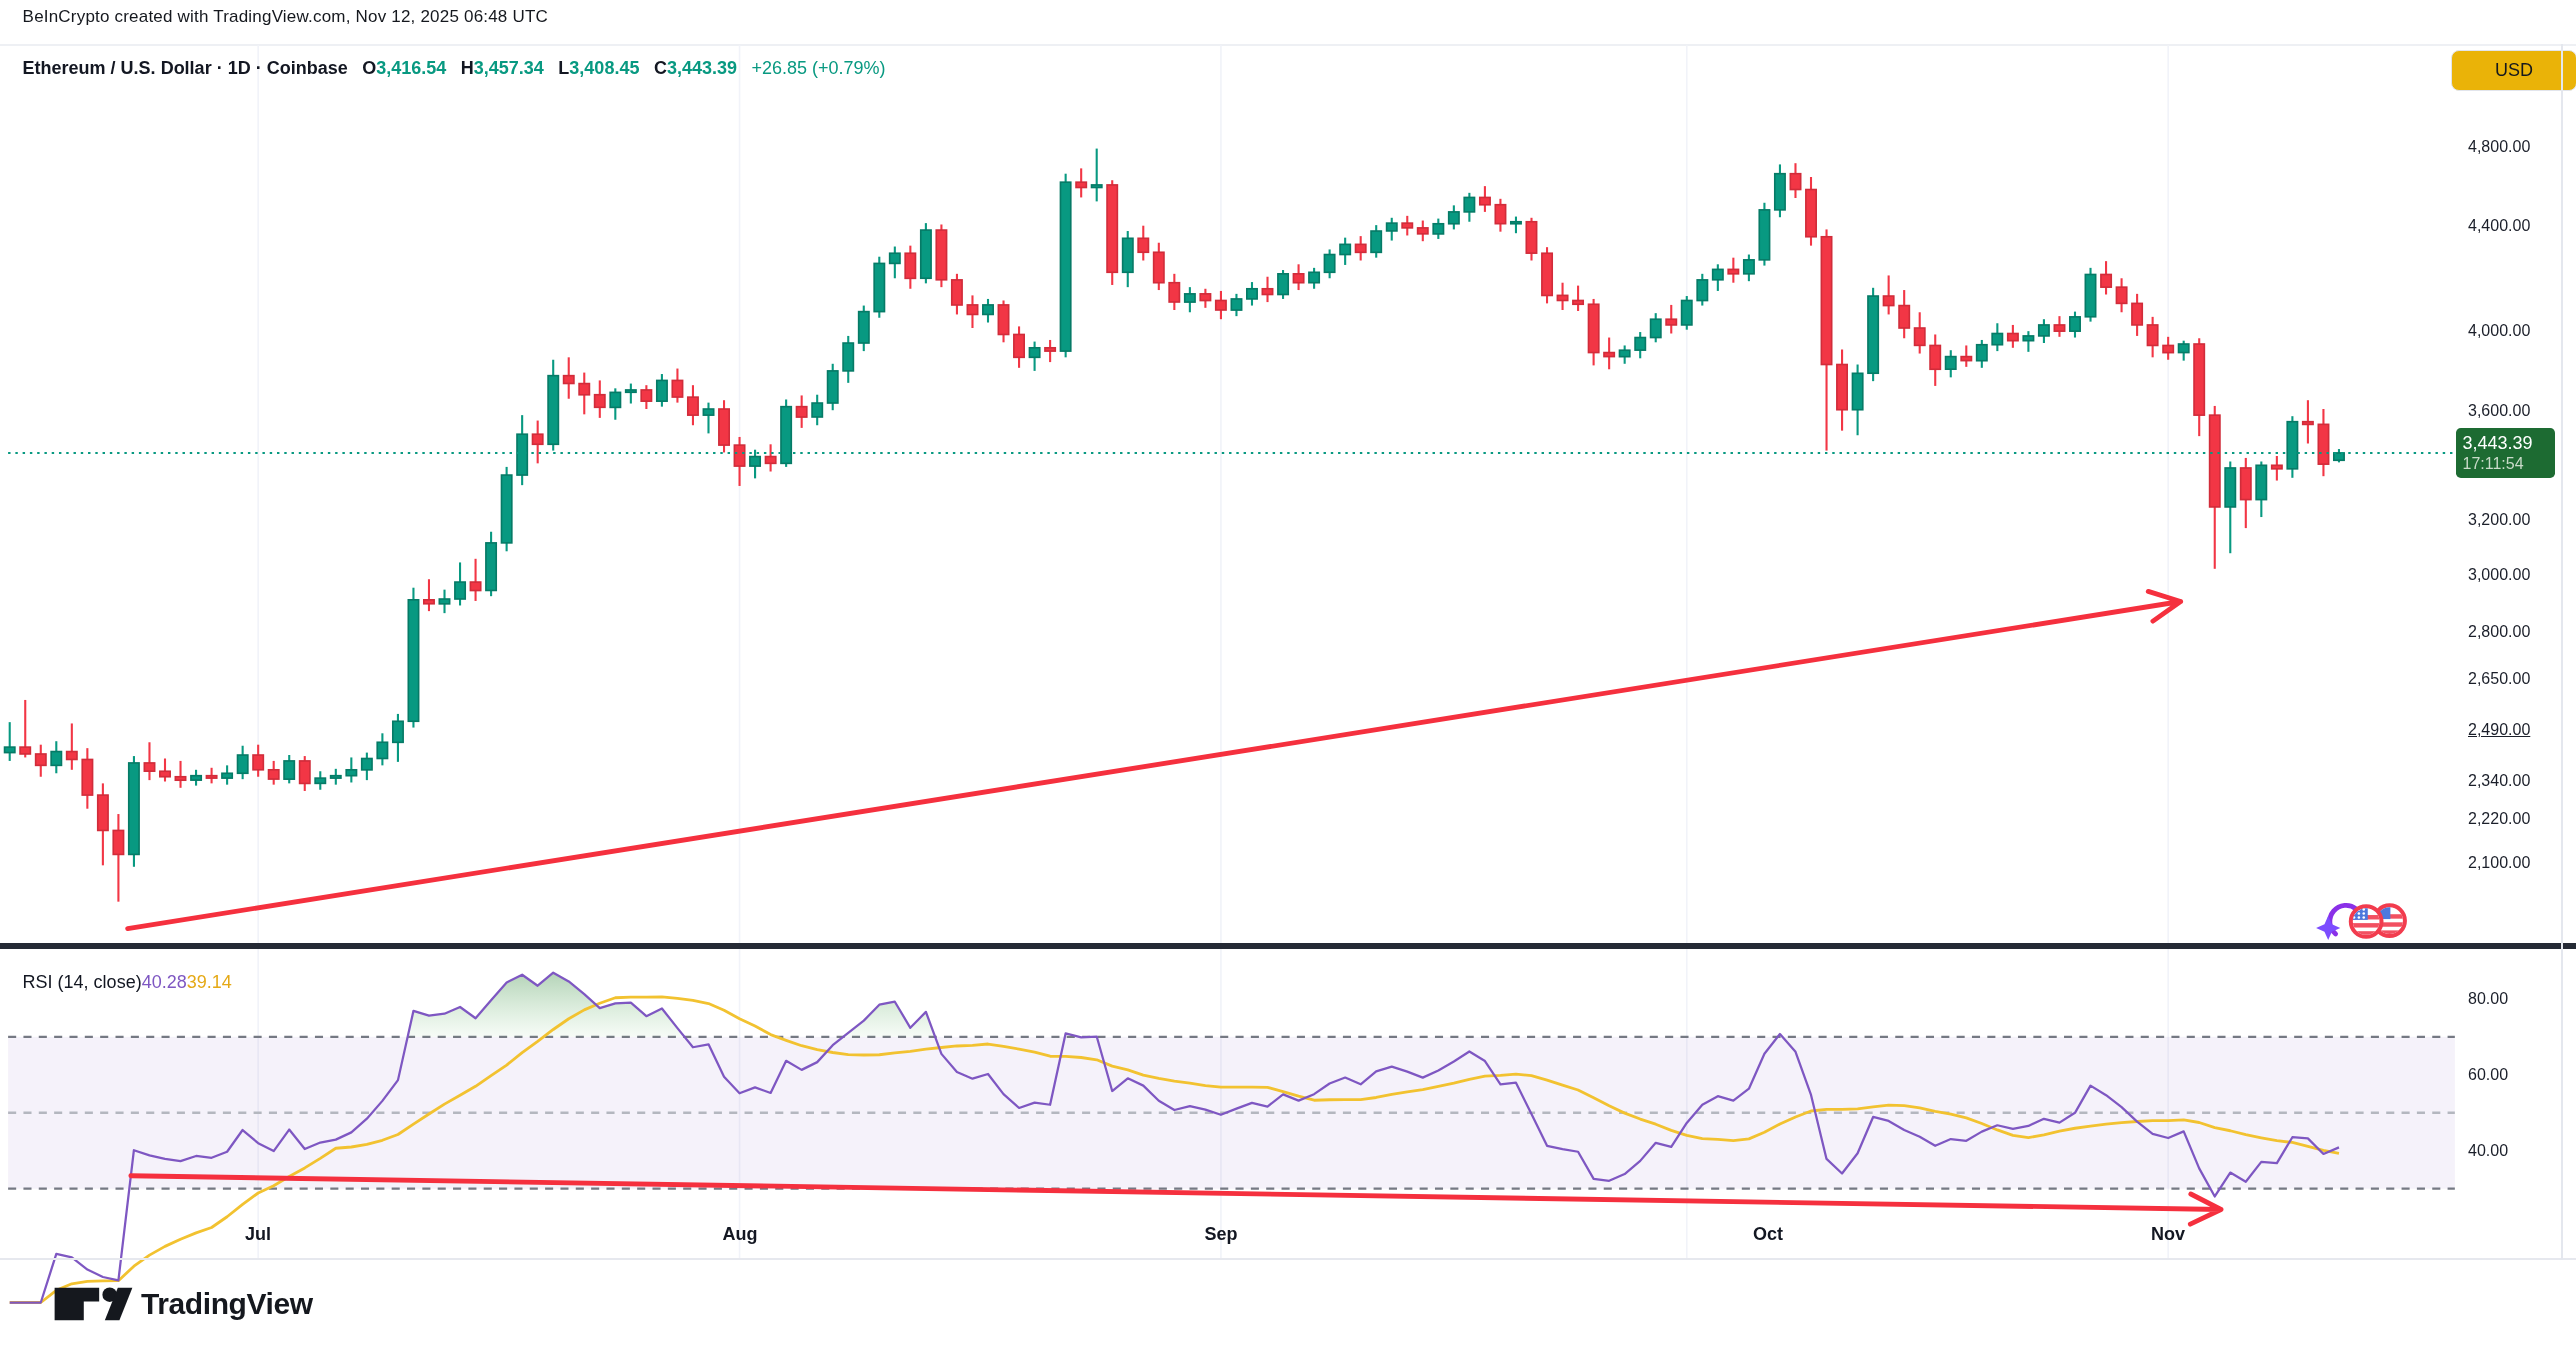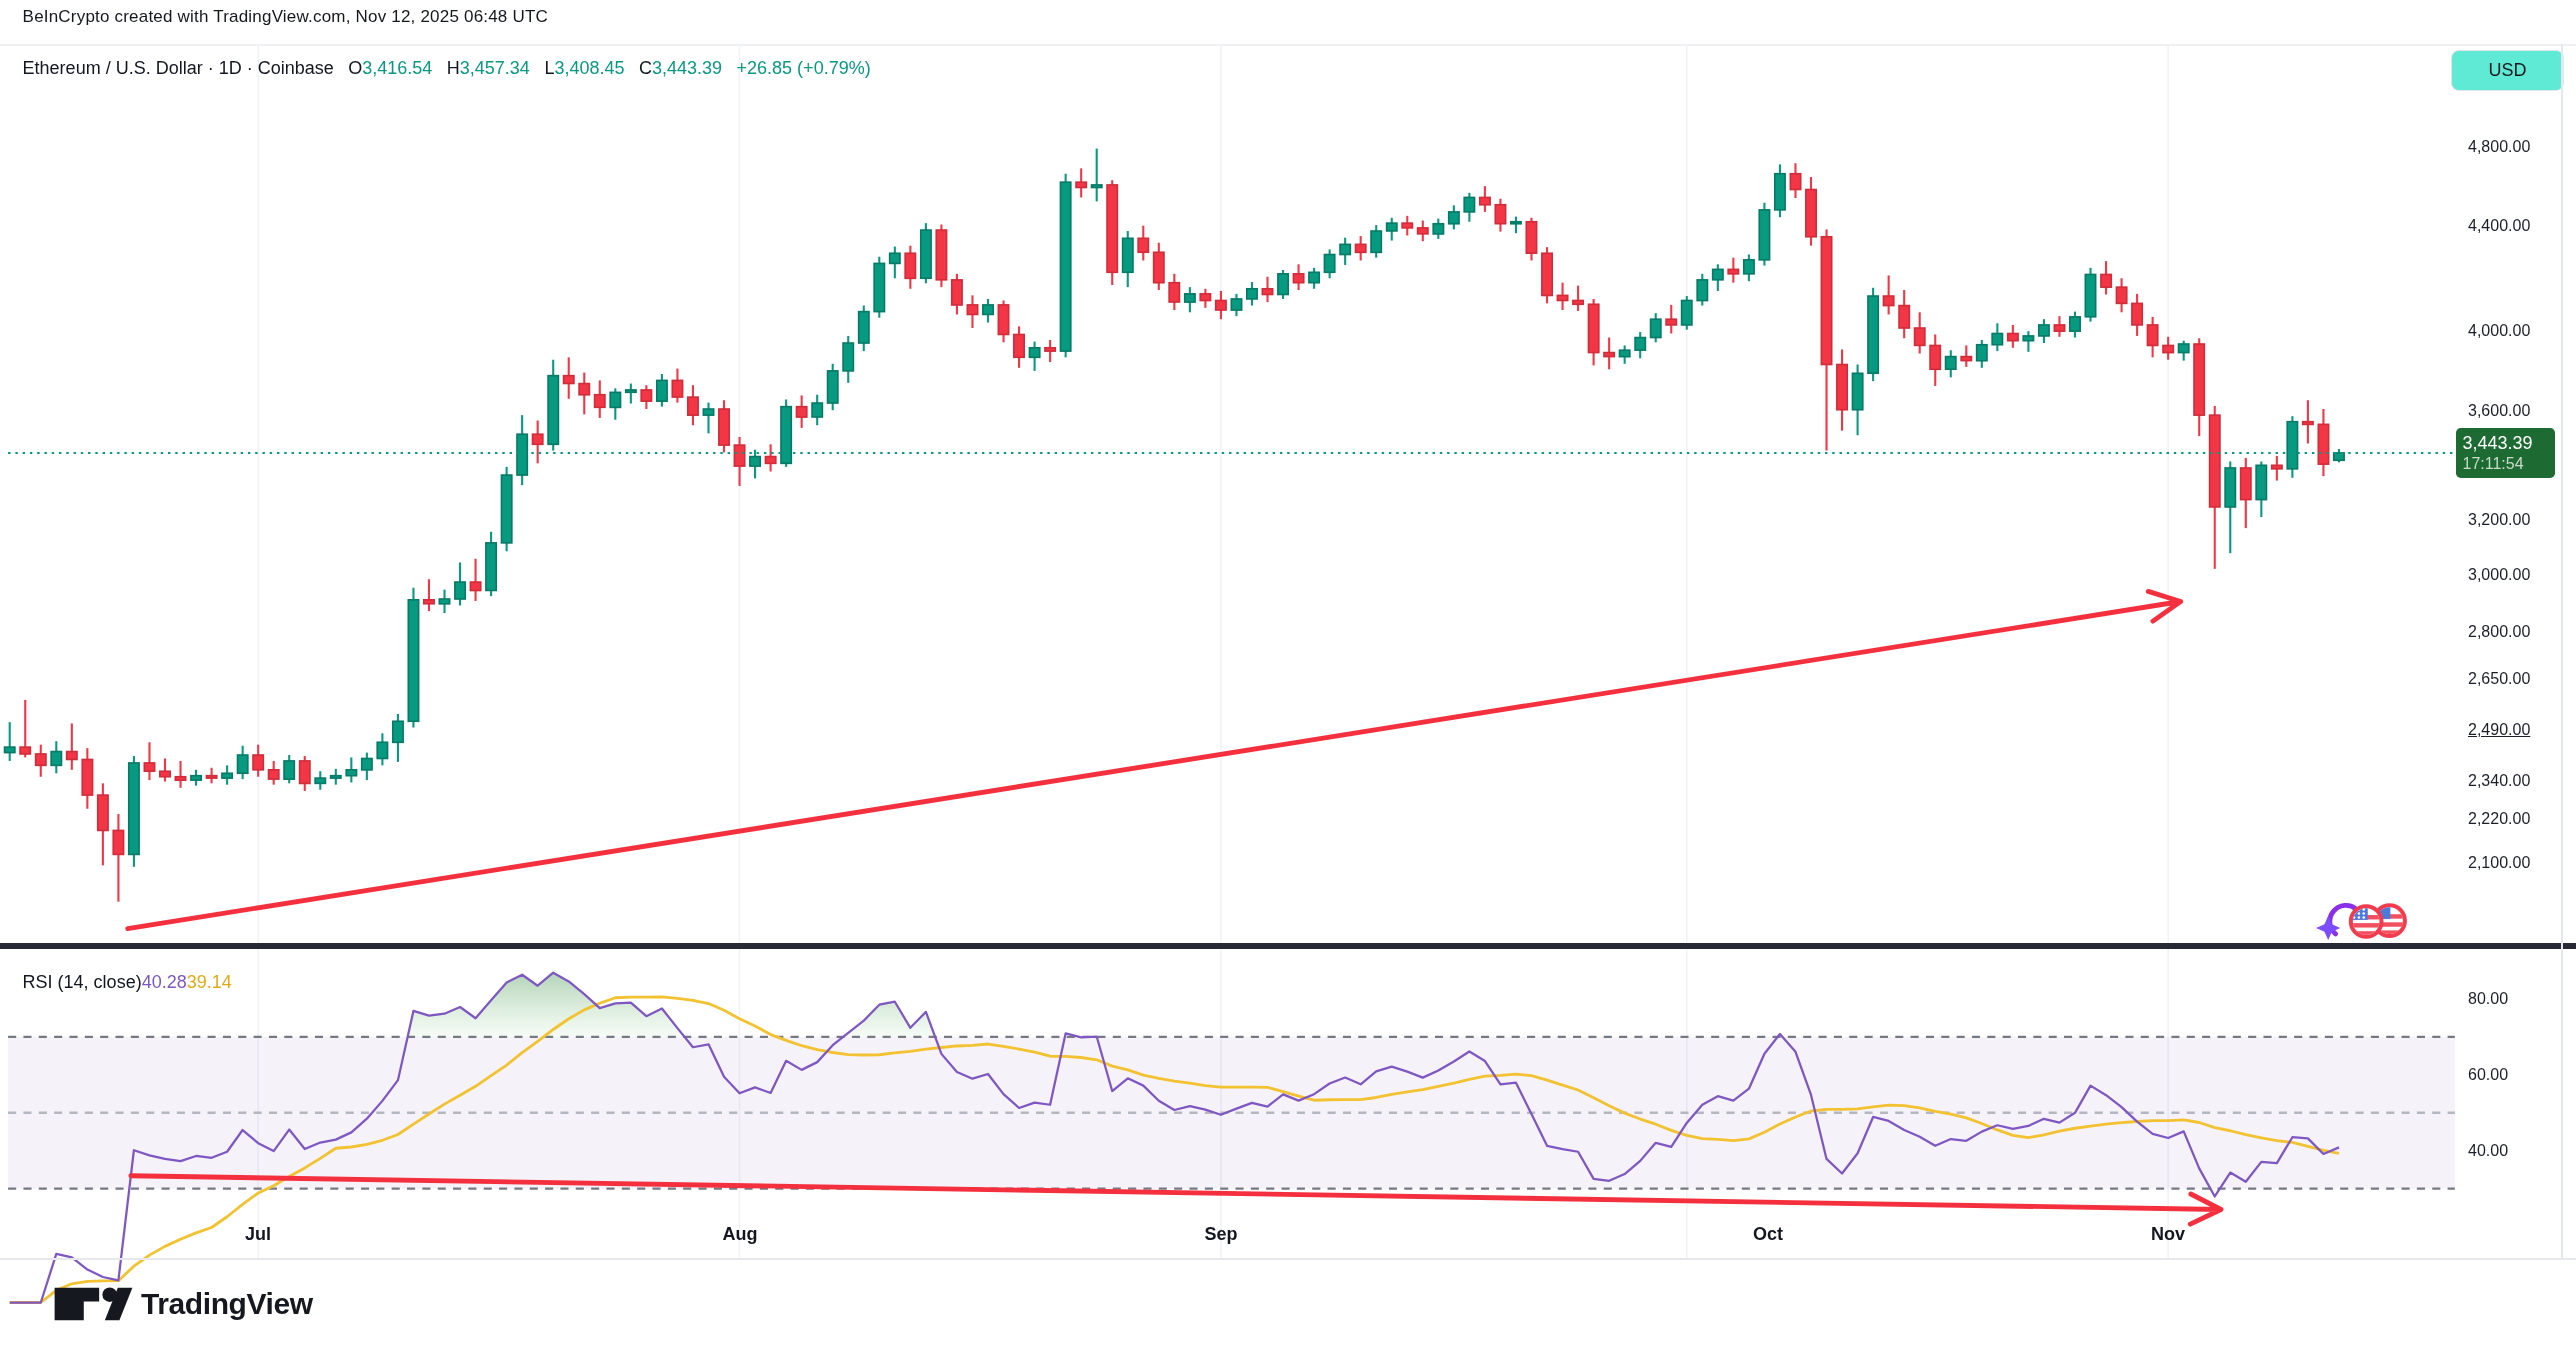--- a/index.html
+++ b/index.html
@@ -3,24 +3,24 @@
 <meta charset="utf-8">
 <style>
   html,body{margin:0;padding:0;background:#fff;font-family:"Liberation Sans",sans-serif;}
   #page{position:relative;width:2576px;height:1355px;background:#ffffff;overflow:hidden;}
   .abs{position:absolute;}
   #header-title{left:22.6px;top:6.5px;font-size:17px;font-weight:500;color:#15181e;letter-spacing:0.2px;white-space:nowrap;}
   .hline{position:absolute;left:0;width:2576px;height:1.6px;background:#eef0f4;}
   #separator-dark{position:absolute;left:0;top:943px;width:2576px;height:5.7px;background:#252a35;}
   #bottom-line{position:absolute;left:0;top:1258px;width:2576px;height:1.6px;background:#e6e8ee;}
   #axis-right-line{position:absolute;left:2561px;top:44px;width:1.6px;height:1216px;background:#e4e7ee;}
-  #usd-button{position:absolute;left:2451px;top:50px;width:113px;height:41px;border:1.6px solid #e2e5ec;border-radius:8px;
-    display:flex;align-items:center;justify-content:center;font-size:18px;color:#15181e;background:#5eead4;box-sizing:border-box;cursor:pointer;}
+  #usd-button{position:absolute;left:2451px;top:50px;width:126px;height:41px;border:1.6px solid #e2e5ec;border-radius:8px;
+    display:flex;align-items:center;justify-content:center;font-size:18px;color:#15181e;background:#eab308;box-sizing:border-box;cursor:pointer;}
   #legend{position:absolute;left:22.6px;top:58px;display:flex;gap:14.5px;align-items:baseline;font-size:18px;color:#131722;white-space:nowrap;}
-  #legend .pair{color:#131722;}
+  #legend .pair{color:#131722;font-weight:bold;}
   #legend .val{color:#089981;}
   #legend .chg{color:#089981;}
   #rsi-legend{position:absolute;left:22.6px;top:972px;display:flex;gap:0;align-items:baseline;font-size:18px;color:#131722;white-space:nowrap;}
   #rsi-legend .rsi-val{color:#7E57C2;}
   #rsi-legend .ma-val{color:#E5A916;}
   .price-label{position:absolute;left:2468px;font-size:16px;color:#1b1f2a;line-height:19.4px;white-space:nowrap;}
   .rsi-label{position:absolute;left:2468px;font-size:16px;color:#1b1f2a;line-height:19.4px;white-space:nowrap;}
   .month-label{position:absolute;top:1224px;font-size:18px;font-weight:700;color:#131722;transform:translateX(-50%);}
   #price-badge{position:absolute;left:2456px;width:99px;height:50px;background:#1d6b32;border-radius:4.8px;
     display:flex;flex-direction:column;justify-content:center;padding-left:6.5px;box-sizing:border-box;}

